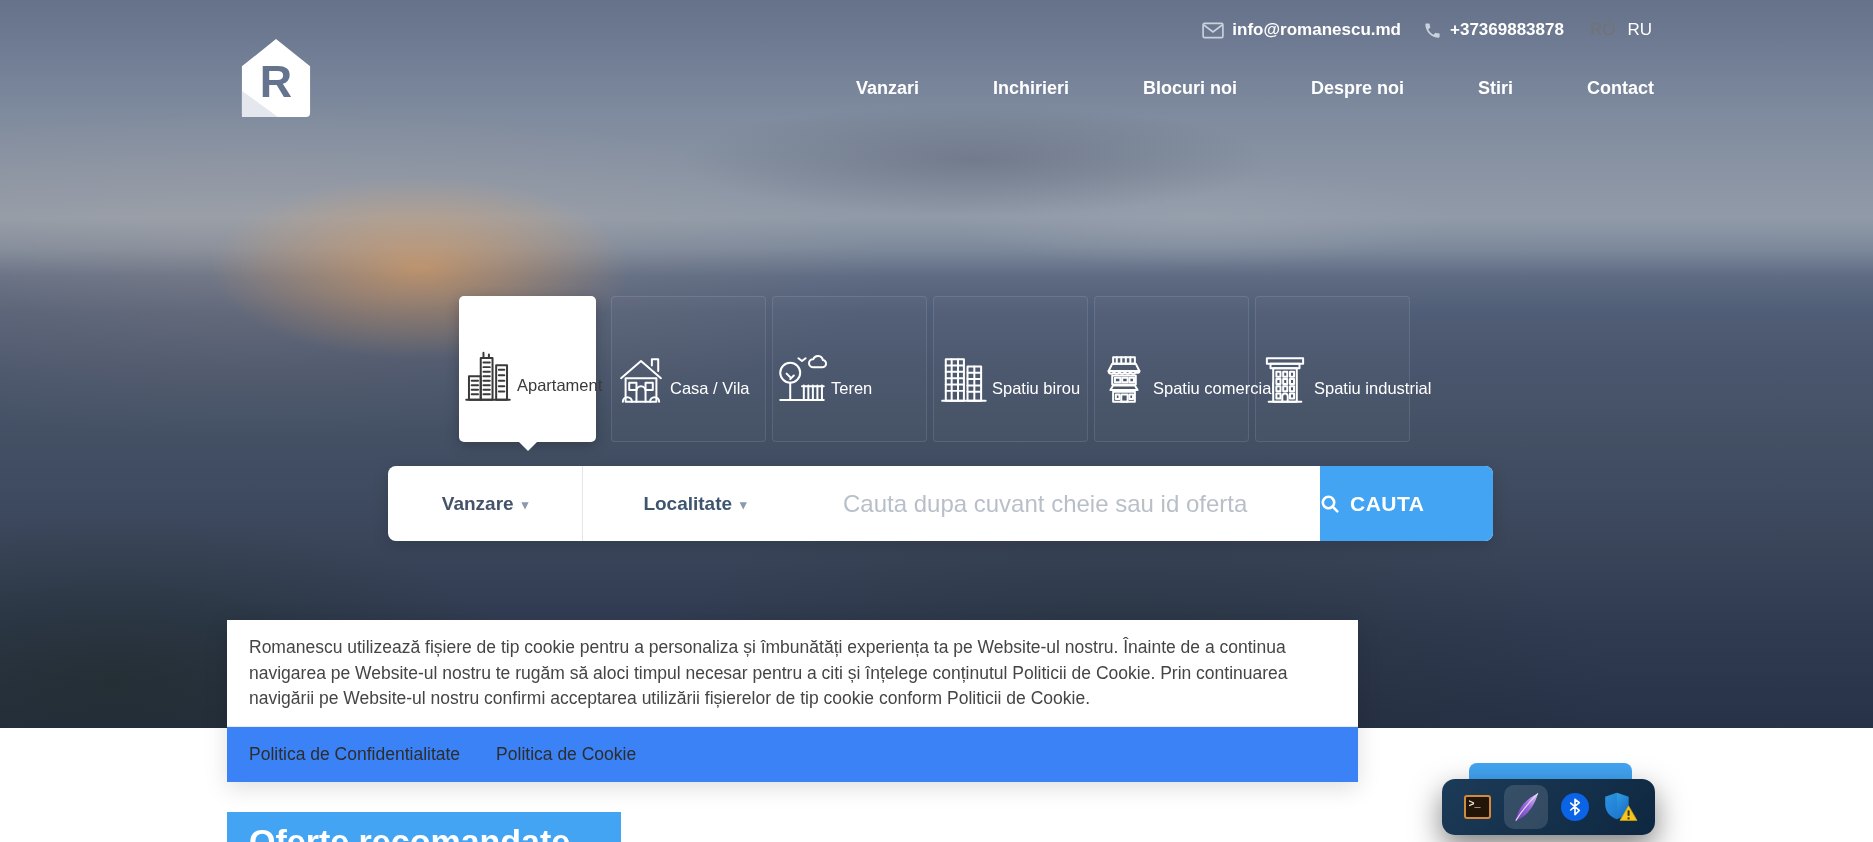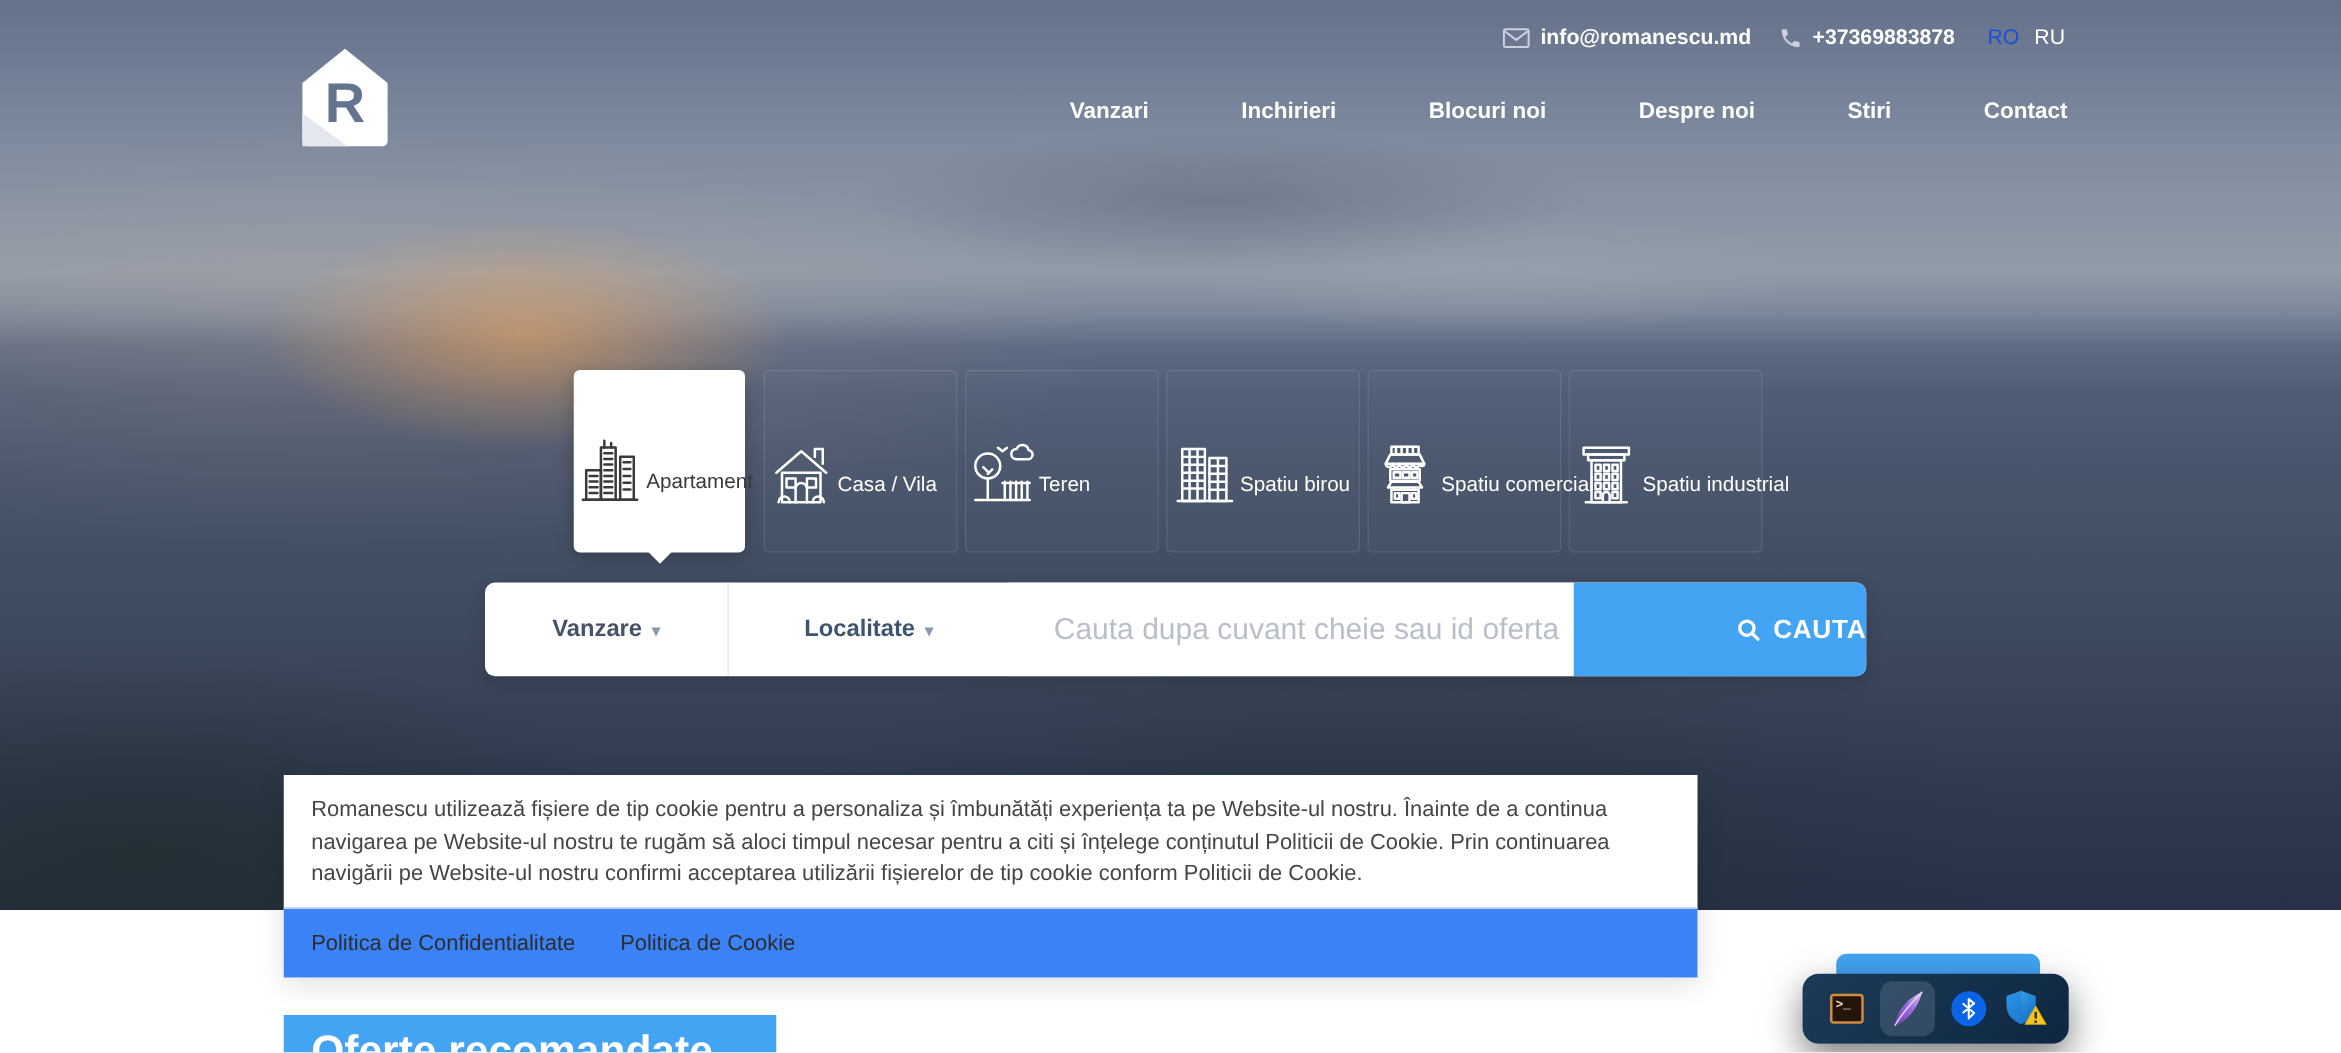--- a/index.html
+++ b/index.html
@@ -25,21 +25,21 @@
         #3f4b60 67%, #394459 76%, #303b52 86%, #273147 100%);
   }
 
   
   .topbar { position:absolute; top:20px; right:221px; display:flex; align-items:center; color:#fff; }
   .topbar .ico { display:inline-flex; align-items:center; }
   .topbar .email { font-size:17px; font-weight:bold; margin-left:8px; }
   .topbar .phone-ico { margin-left:22px; }
   .topbar .phone { font-size:17px; font-weight:bold; margin-left:8px; }
   .lang { font-size:17px; margin-left:26px; cursor:pointer; }
-  .lang.inactive { color:#1d4ed8; }
+  .lang.inactive { color:#737373; }
   .lang + .lang { margin-left:12px; }
 
   
   .logo { position:absolute; left:239px; top:36px; display:flex; align-items:center; gap:13px; color:#fff; }
   .logo-text .name { font-size:40px; font-weight:bold; letter-spacing:.5px; line-height:1; }
   .logo-text .tagline { font-size:15px; letter-spacing:6.2px; margin-top:4px; color:#edf1f6; }
 
   
   .main-nav { position:absolute; top:78px; right:219px; display:flex; gap:74px; }
   .main-nav a { color:#fff; font-size:18px; font-weight:600; text-decoration:none; cursor:pointer; white-space:nowrap; }
@@ -70,22 +70,22 @@
     box-shadow:0 4px 16px rgba(0,0,0,.15);
   }
   .sb-drop { display:flex; align-items:center; justify-content:center; gap:8px; cursor:pointer; }
   .sb-deal { width:194px; color:#45536a; font-size:19px; font-weight:bold; }
   .sb-loc  { width:224px; color:#3e556f; font-size:19px; font-weight:bold; }
   .sb-caret { font-size:13px; color:#8b99ad; margin-top:2px; }
   .sb-divider { width:1px; background:#e3e5e8; }
   .sb-input { flex:1; border:none; outline:none; font-size:24px; color:#444; padding-left:36px; font-family:"Liberation Sans",sans-serif; }
   .sb-input::placeholder { color:#b9bfc9; }
   .sb-button {
-    width:234px; background:#42a4f2; color:#fff; border:none; cursor:pointer;
-    display:flex; align-items:center; justify-content:flex-end; gap:10px;
+    width:173px; background:#42a4f2; color:#fff; border:none; cursor:pointer;
+    display:flex; align-items:center; justify-content:flex-start; gap:10px;
     font-size:21px; font-weight:bold; letter-spacing:.5px; font-family:"Liberation Sans",sans-serif;
   }
 
   
   .cookie-card {
     position:absolute; left:227px; top:620px; width:1131px; background:#fff;
     box-shadow:0 6px 22px rgba(0,0,0,.13); z-index:4;
   }
   .cookie-text { padding:15px 22px 14px 22px; font-size:17.5px; line-height:1.47; color:#454545; }
   .cookie-links {

